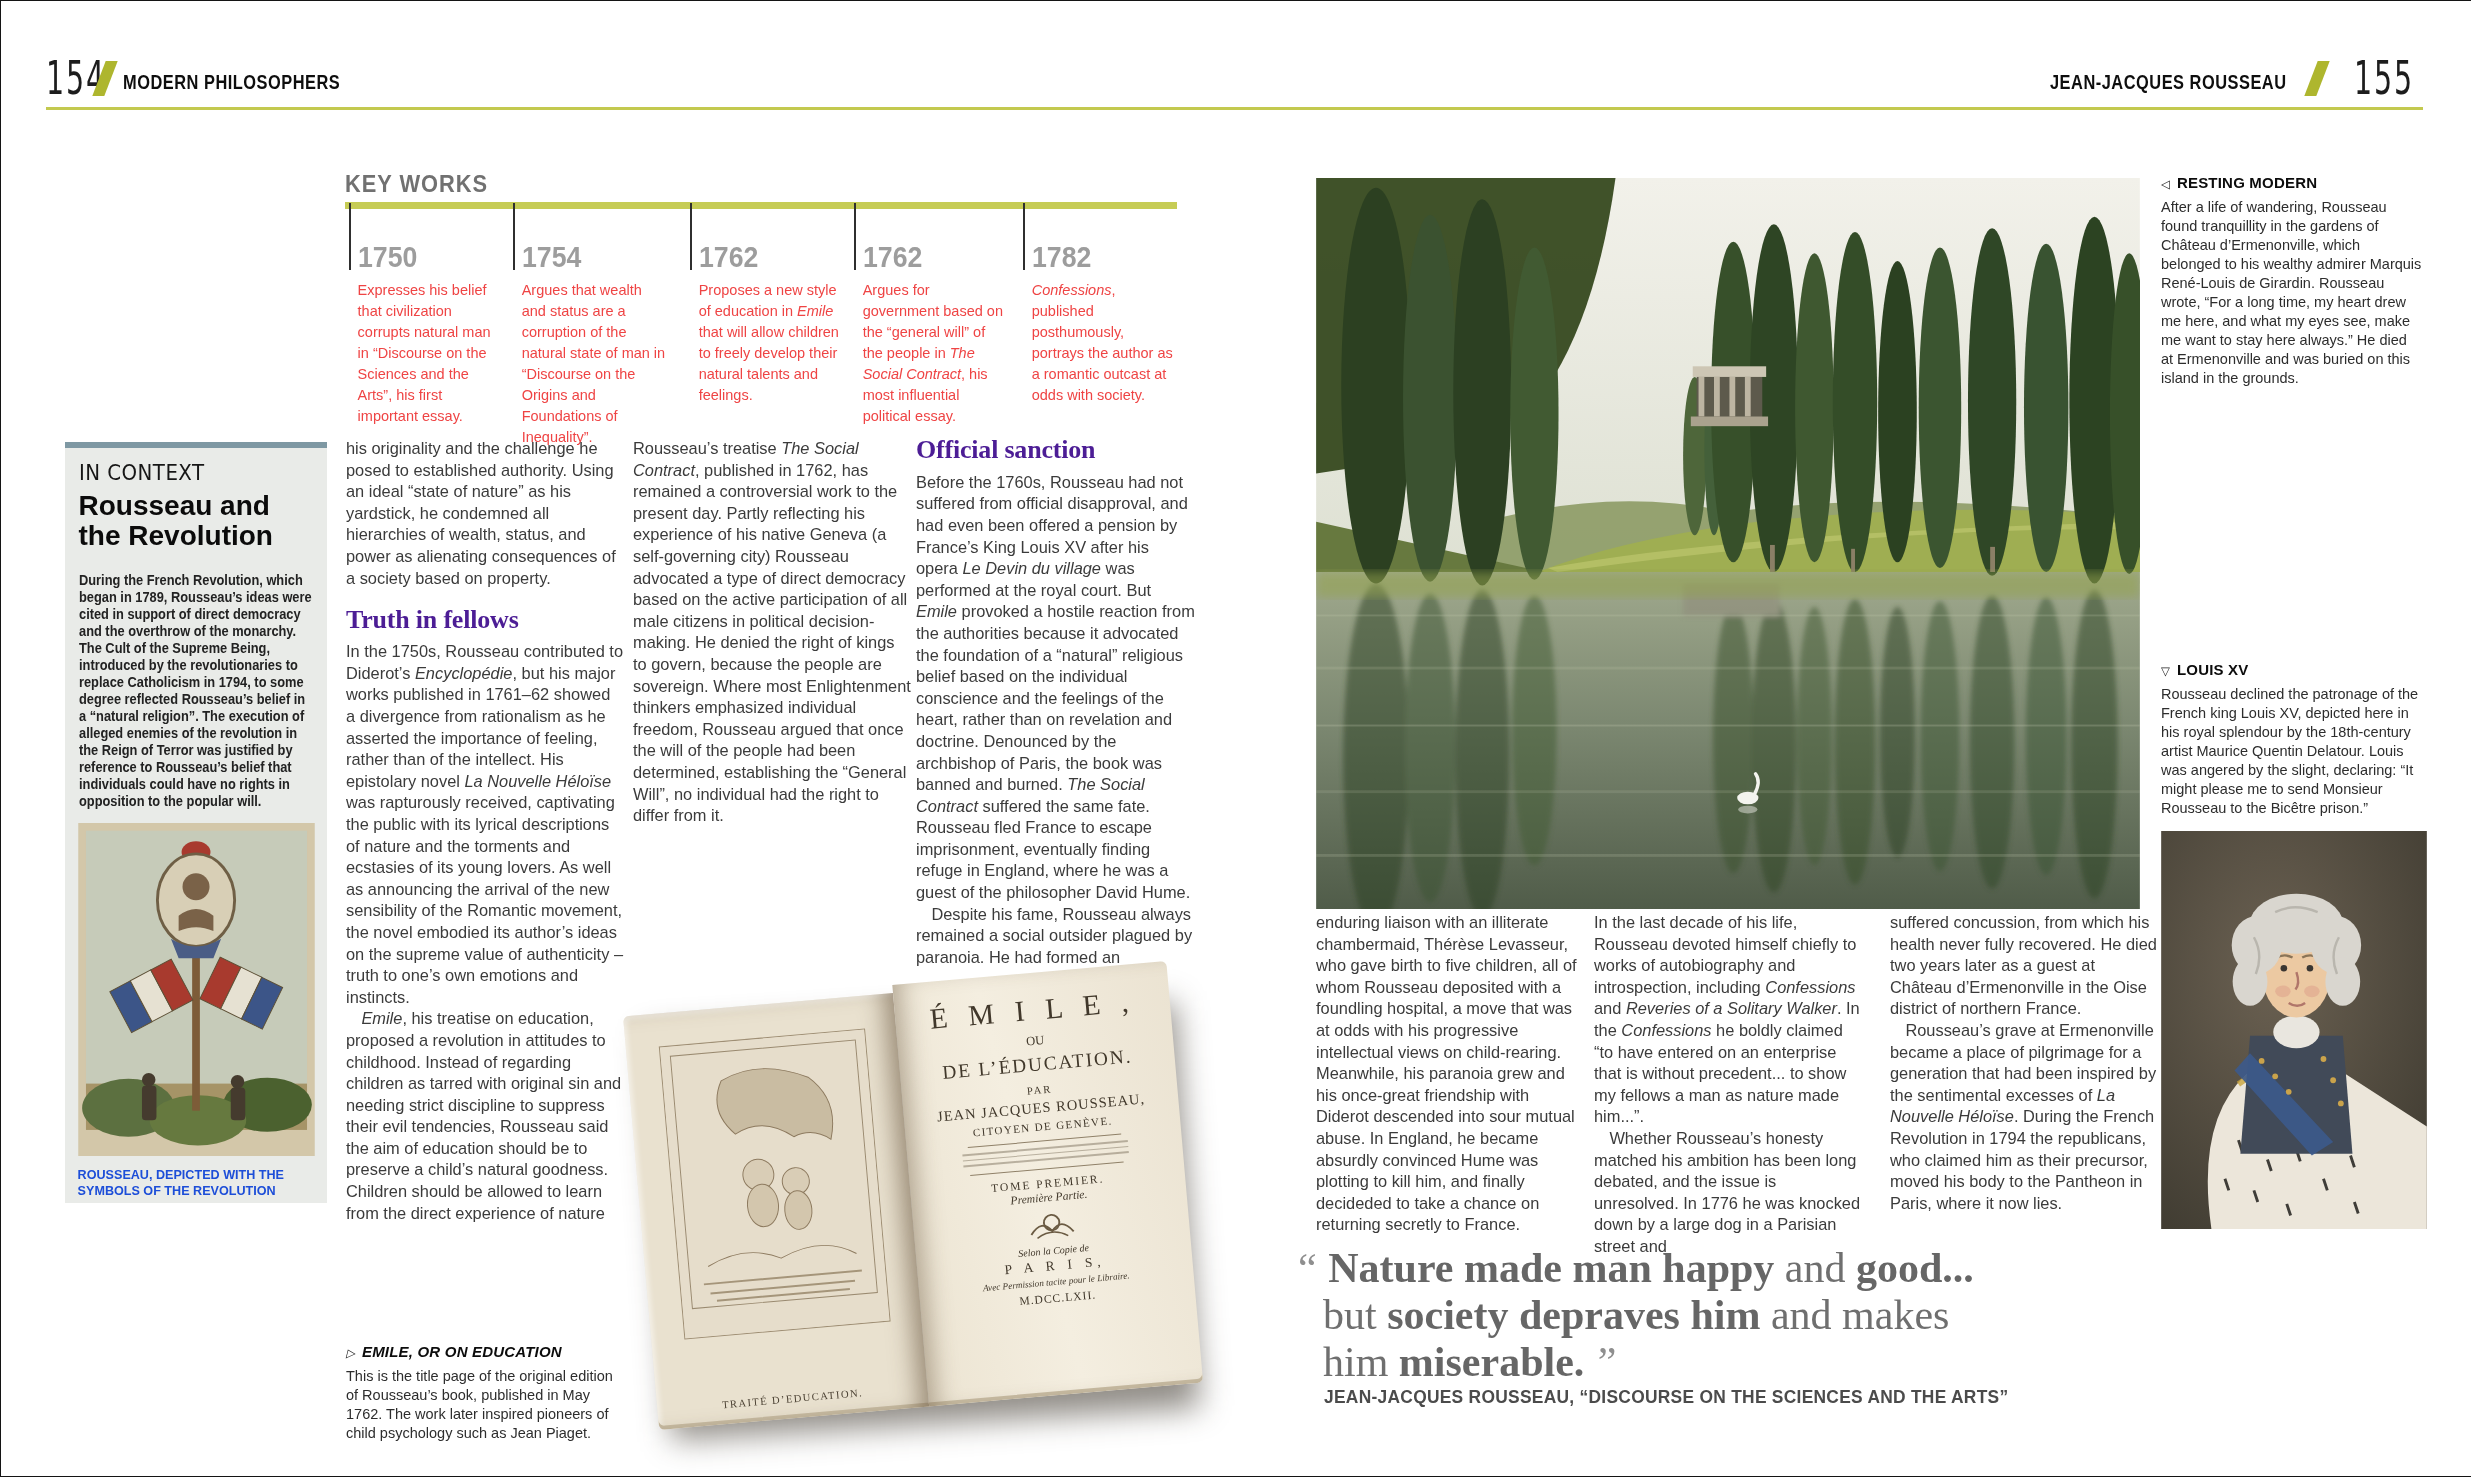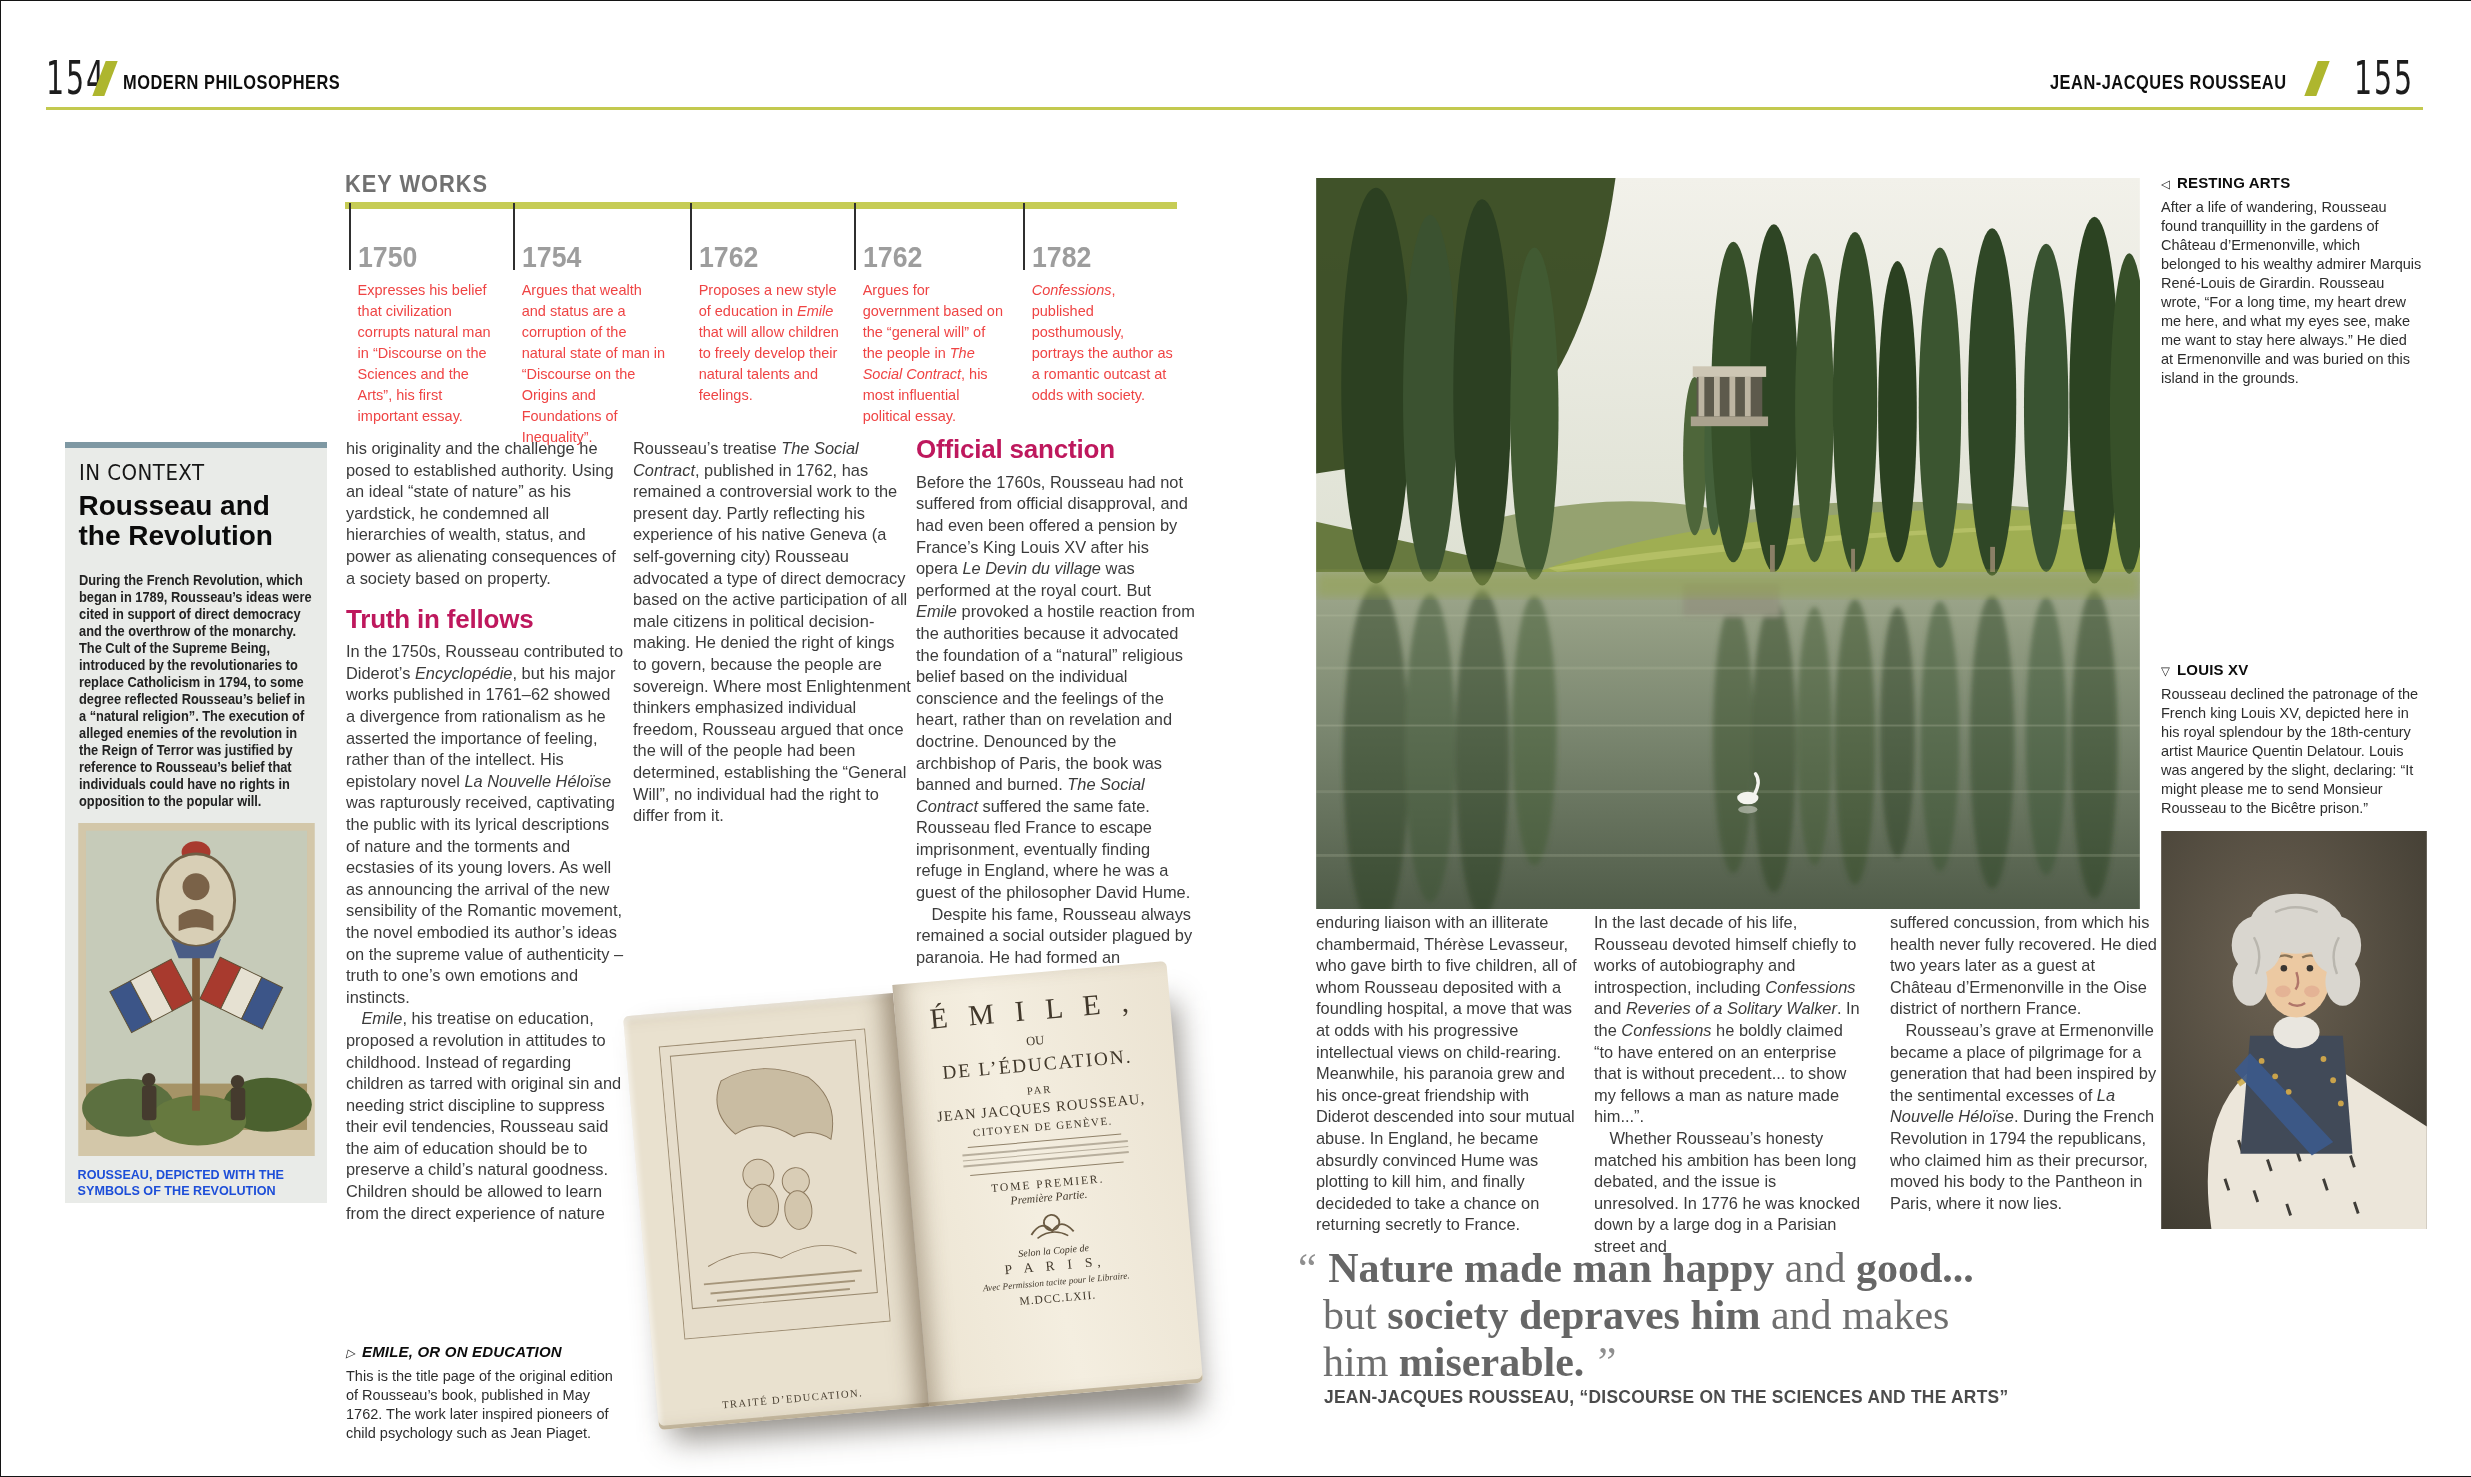--- a/index.html
+++ b/index.html
@@ -28,21 +28,21 @@
   .ctx-title{font-size:28px;line-height:30px;font-weight:bold;color:#0b0b0b;margin-top:6.8px;}
   .ctx-body{margin-top:19.3px;width:274px;transform:scaleX(.855);transform-origin:left top;font-weight:bold;font-size:15px;line-height:17px;color:#222222;}
   .ctx-fig{position:absolute;left:12.6px;top:375px;width:237px;height:333px;}
   .ctx-cap{position:absolute;left:12.6px;top:719px;width:210px;font-size:12.6px;line-height:16.4px;font-weight:bold;color:#1d4ed8;}
 
   
   .textcol{position:absolute;font-size:16.4px;line-height:21.6px;color:#3b3b3b;}
   .bodypara{margin:0;}
   .bodypara i{font-style:italic;}
   .bodypara.indent{text-indent:15.4px;}
-  .colhead{font-family:Liberation Sans, sans-serif;font-size:26px;line-height:29px;font-weight:bold;color:#be185d;margin:15.4px 0 7.7px;letter-spacing:-0.2px;}
+  .colhead{font-family:Liberation Serif, serif;font-size:26px;line-height:29px;font-weight:bold;color:#4c1d95;margin:15.4px 0 7.7px;letter-spacing:-0.2px;}
   .colhead:first-child{margin-top:-2.9px;}
 
   
   .figcap{position:absolute;}
   .cap-title{font-size:15px;line-height:18.3px;font-weight:bold;color:#0c0c0c;margin:0 0 4.8px;letter-spacing:0.2px;}
   .cap-marker{font-size:11.6px;margin-right:6.8px;font-weight:normal;color:#222;}
   .cap-body{font-size:14.5px;line-height:19px;color:#2d2d2d;margin:0;}
   .emile-cap .cap-title{font-style:italic;margin-top:21px;}
 
   
@@ -297,21 +297,21 @@
       <rect y="700" width="853" height="3" opacity=".2"></rect>
     </g>
     <g>
       <ellipse cx="447" cy="642" rx="11" ry="6.5" fill="#f4f4ef"></ellipse>
       <path d="M454 638 q7 -13 1 -21" stroke="#f4f4ef" stroke-width="3.5" fill="none" stroke-linecap="round"></path>
       <ellipse cx="447" cy="654" rx="10" ry="4" fill="#e8e8e2" opacity=".5"></ellipse>
     </g>
   </svg>
 
   <div class="figcap" style="left:2160px;top:173px;width:261px;">
-    <div class="cap-title"><span class="cap-marker">◁</span><span>RESTING ARTS</span></div>
+    <div class="cap-title"><span class="cap-marker">◁</span><span>RESTING MODERN</span></div>
     <p class="cap-body">After a life of wandering, Rousseau found tranquillity in the gardens of Château d’Ermenonville, which belonged to his wealthy admirer Marquis René-Louis de Girardin. Rousseau wrote, “For a long time, my heart drew me here, and what my eyes see, make me want to stay here always.” He died at Ermenonville and was buried on this island in the grounds.</p>
   </div>
 
   <div class="figcap" style="left:2160px;top:660px;width:261px;">
     <div class="cap-title"><span class="cap-marker">▽</span><span>LOUIS XV</span></div>
     <p class="cap-body">Rousseau declined the patronage of the French king Louis XV, depicted here in his royal splendour by the 18th-century artist Maurice Quentin Delatour. Louis was angered by the slight, declaring: “It might please me to send Monsieur Rousseau to the Bicêtre prison.”</p>
   </div>
 
   <svg style="position:absolute;left:2160px;top:830px;" width="266" height="398" viewBox="0 0 275 412">
     <defs>

